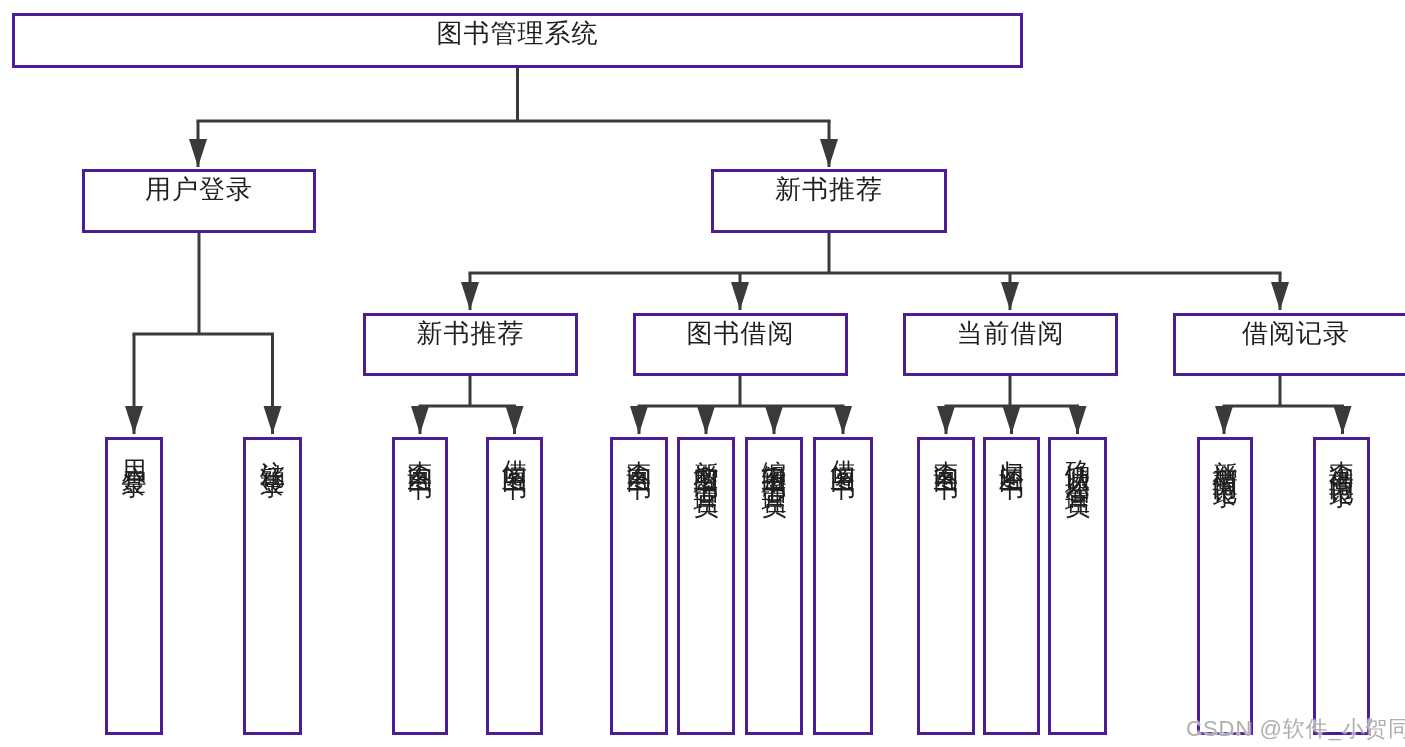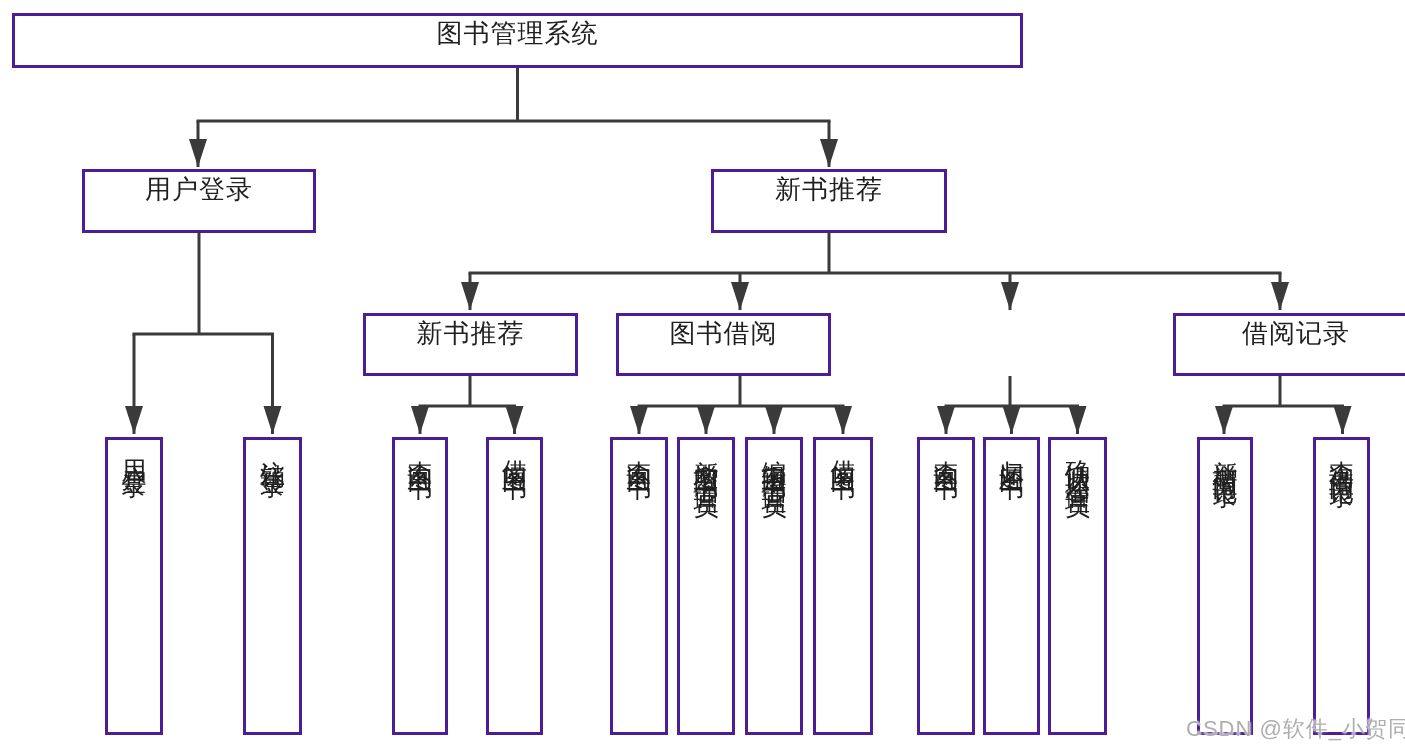--- a/index.html
+++ b/index.html
@@ -93,22 +93,25 @@
   <div class="box h" style="left:82px;top:169px;width:234px;height:64px">
     <span>用户登录</span>
   </div>
   <div class="box h" style="left:711px;top:169px;width:236px;height:64px">
     <span>新书推荐</span>
   </div>
 
   <div class="box h" style="left:363px;top:313px;width:215px;height:63px">
     <span>新书推荐</span>
   </div>
-  <div class="box h" style="left:616px;top:313px;width:215px;height:63px">
+  <div class="box h" style="left:633px;top:313px;width:215px;height:63px">
     <span>图书借阅</span>
+  </div>
+  <div class="box h" style="left:903px;top:313px;width:215px;height:63px">
+    <span>当前借阅</span>
   </div>
   <div class="box h" style="left:1173px;top:313px;width:246px;height:63px">
     <span>借阅记录</span>
   </div>
 
   <div class="box v" style="left:105px;top:437px;width:58px;height:298px">
     <span>用户登录</span>
   </div>
   <div class="box v" style="left:243px;top:437px;width:59px;height:298px">
     <span>注销登录</span>

